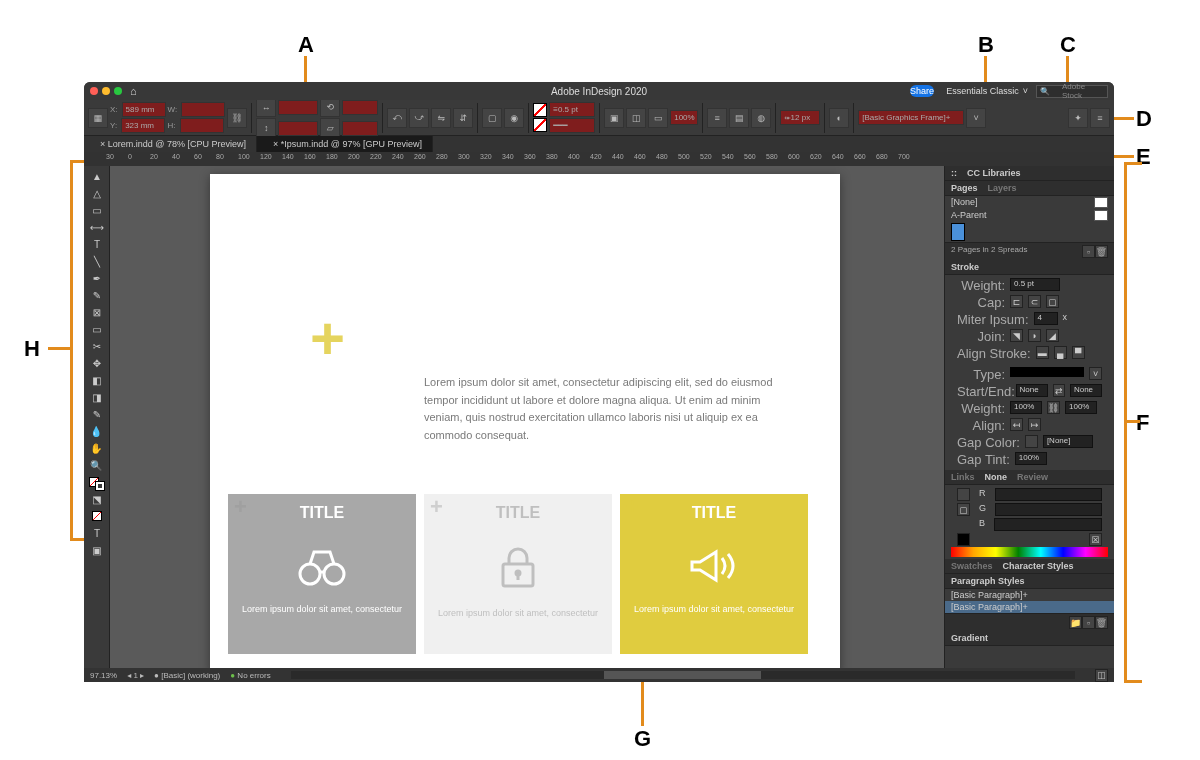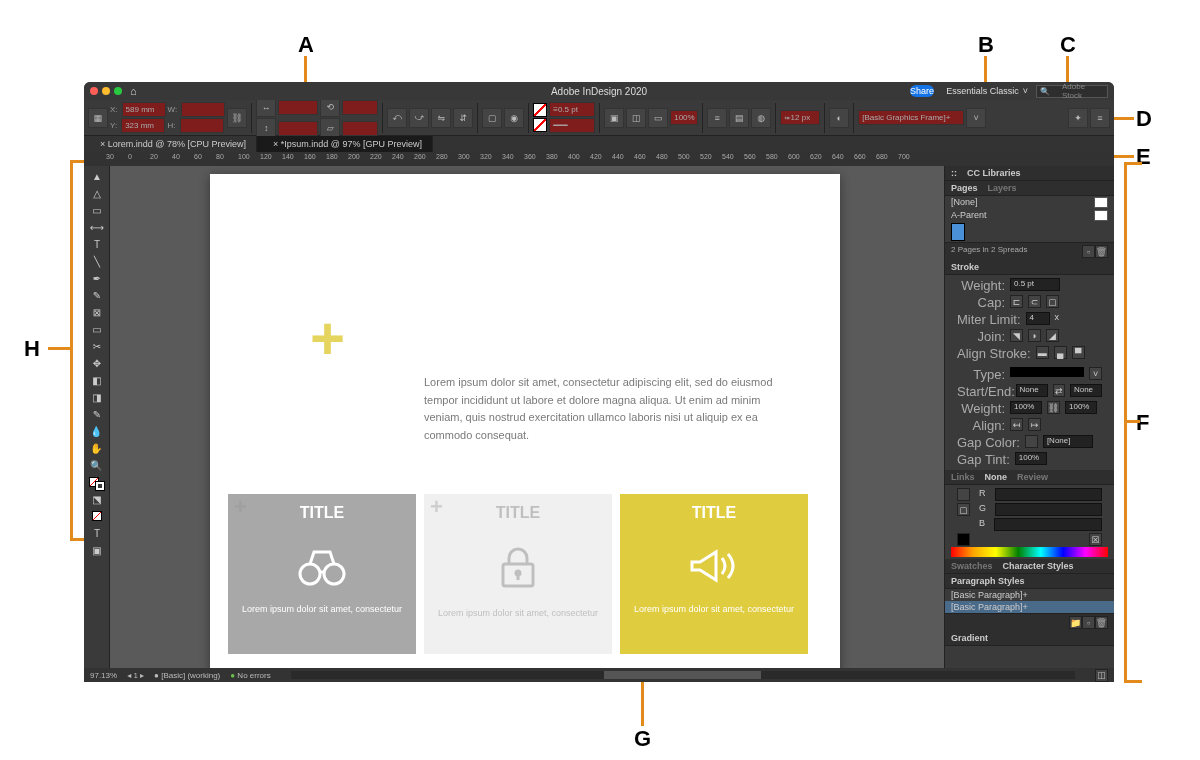--- a/index.html
+++ b/index.html
@@ -387,21 +387,21 @@
             <span class="plbl">Weight:</span>
             <div class="pinput pwide">0.5 pt</div>
           </div>
         <div class="prow">
             <span class="plbl">Cap:</span>
             <span class="pbtn">⊏</span>
             <span class="pbtn">⊂</span>
             <span class="pbtn">▢</span>
           </div>
         <div class="prow">
-            <span class="plbl">Miter Limit:</span>
+            <span class="plbl">Miter Ipsum:</span>
             <div class="pinput" style="width:24px">4</div>
             <span>x</span>
           </div>
         <div class="prow">
             <span class="plbl">Join:</span>
             <span class="pbtn">◥</span>
             <span class="pbtn">◗</span>
             <span class="pbtn">◢</span>
           </div>
         <div class="prow">

